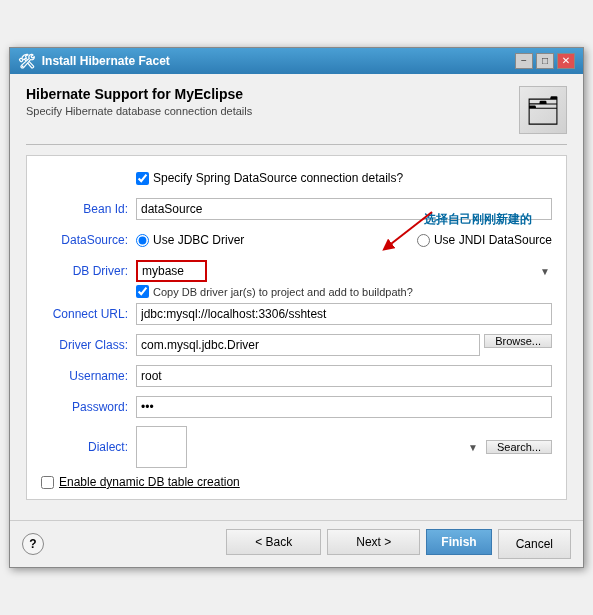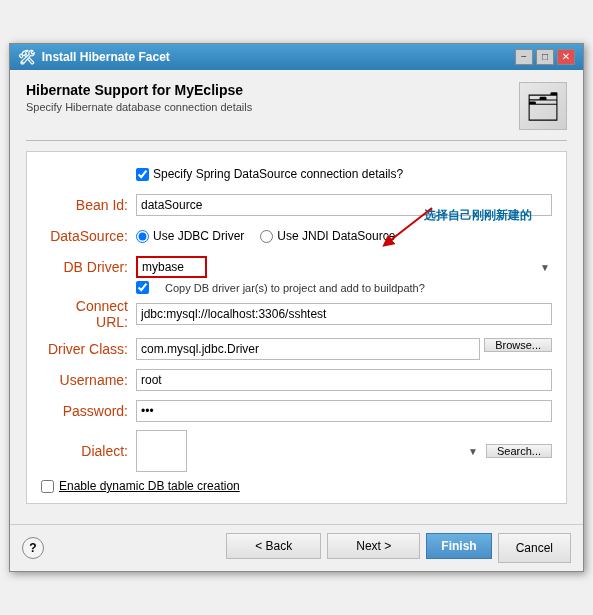--- a/index.html
+++ b/index.html
@@ -97,22 +97,22 @@
       margin-bottom: 8px;
     }
     .form-row {
       display: flex;
       align-items: center;
       margin-bottom: 7px;
       min-height: 24px;
     }
     .form-label {
       width: 95px;
-      font-size: 14px;
-      color: #c2410c;
+      font-size: 12px;
+      color: #1d4ed8;
       flex-shrink: 0;
       text-align: right;
       padding-right: 8px;
     }
     .form-value {
       flex: 1;
       font-size: 12px;
     }
     .form-input {
       width: 100%;
@@ -149,31 +149,32 @@
       transform: translateY(-50%);
       pointer-events: none;
       font-size: 10px;
       color: #555;
     }
     .radio-group {
       display: flex;
       align-items: center;
       gap: 16px;
       font-size: 12px;
+      justify-content: space-between;
     }
     .radio-item {
       display: flex;
       align-items: center;
       gap: 4px;
       cursor: pointer;
     }
     .checkbox-row {
       display: flex;
       align-items: center;
-      gap: 16px;
+      gap: 4px;
       font-size: 11px;
       color: #333;
       margin-left: 95px;
       margin-bottom: 4px;
     }
     .input-with-btn {
       display: flex;
       gap: 4px;
       flex: 1;
       justify-content: center;

